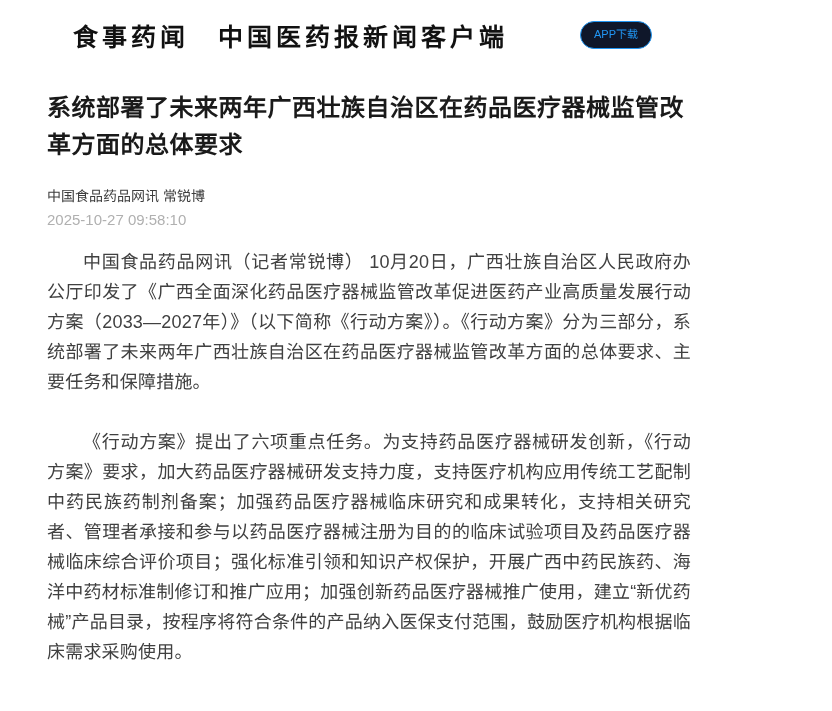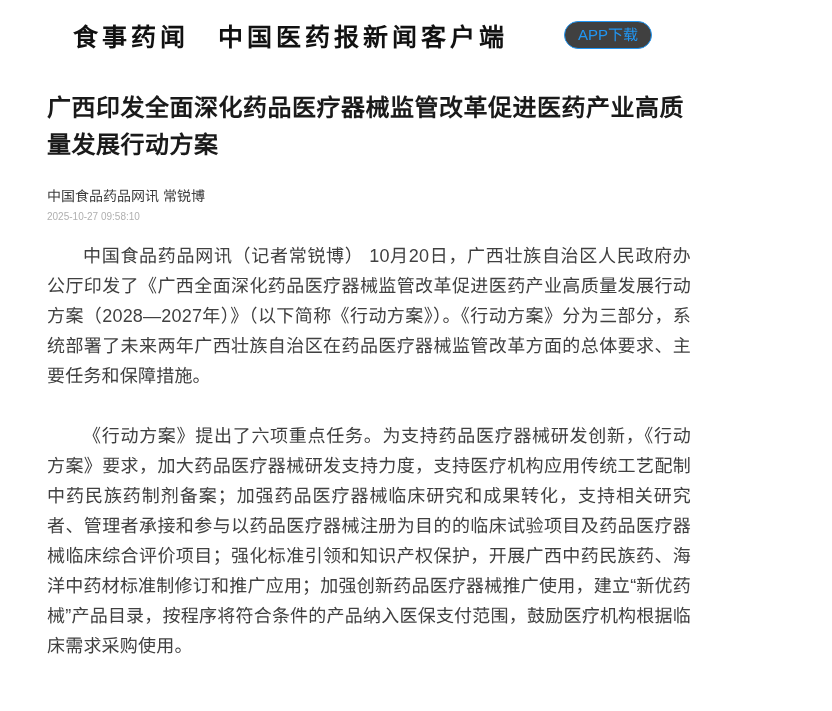--- a/index.html
+++ b/index.html
@@ -35,24 +35,24 @@
     font-family:"DejaVu Serif","Liberation Serif",serif;
     font-size:25px;
     font-weight:600;
     color:#111111;
     letter-spacing:4px;
     white-space:nowrap;
     cursor:pointer;
   }
   .app-btn{
     font-family:"Liberation Sans","DejaVu Sans",sans-serif;
-    font-size:15px;
+    font-size:11px;
     line-height:1;
     color:var(--accent-blue);
-    background:#404040;
+    background:#0f172a;
     border:1.5px solid var(--accent-blue);
     border-radius:15px;
     height:28px;
     padding:0 13px;
     display:inline-flex;
     align-items:center;
     justify-content:center;
     cursor:pointer;
     white-space:nowrap;
   }
@@ -68,21 +68,21 @@
     color:var(--title-color);
     letter-spacing:0.5px;
   }
   .article-source{
     margin-top:22px;
     font-size:14px;
     color:var(--source-color);
   }
   .article-datetime{
     margin-top:6px;
-    font-size:10px;
+    font-size:15px;
     color:var(--muted-color);
   }
   .article-body{
     margin-top:19px;
   }
   .article-body p{
     margin:0 0 30px 0;
     font-size:18px;
     line-height:30px;
     color:var(--body-color);
@@ -95,25 +95,25 @@
 <body>
 
 <div class="page">
 
   <header class="masthead">
     <div class="logo">食事药闻　中国医药报新闻客户端</div>
     <button class="app-btn">APP下载</button>
   </header>
 
   <main class="article">
-    <h1 class="article-title">广西印发全面深化药品医疗器械监管改革促进医药产业高质量发展行动方案</h1>
+    <h1 class="article-title">系统部署了未来两年广西壮族自治区在药品医疗器械监管改革方面的总体要求</h1>
 
     <div class="article-source">中国食品药品网讯 常锐博</div>
 
     <div class="article-datetime">2025-10-27 09:58:10</div>
 
     <div class="article-body">
-      <p>中国食品药品网讯（记者常锐博） 10月20日，广西壮族自治区人民政府办公厅印发了《广西全面深化药品医疗器械监管改革促进医药产业高质量发展行动方案（2028—2027年）》（以下简称《行动方案》）。《行动方案》分为三部分，系统部署了未来两年广西壮族自治区在药品医疗器械监管改革方面的总体要求、主要任务和保障措施。</p>
+      <p>中国食品药品网讯（记者常锐博） 10月20日，广西壮族自治区人民政府办公厅印发了《广西全面深化药品医疗器械监管改革促进医药产业高质量发展行动方案（2033—2027年）》（以下简称《行动方案》）。《行动方案》分为三部分，系统部署了未来两年广西壮族自治区在药品医疗器械监管改革方面的总体要求、主要任务和保障措施。</p>
       <p>《行动方案》提出了六项重点任务。为支持药品医疗器械研发创新，《行动方案》要求，加大药品医疗器械研发支持力度，支持医疗机构应用传统工艺配制中药民族药制剂备案；加强药品医疗器械临床研究和成果转化，支持相关研究者、管理者承接和参与以药品医疗器械注册为目的的临床试验项目及药品医疗器械临床综合评价项目；强化标准引领和知识产权保护，开展广西中药民族药、海洋中药材标准制修订和推广应用；加强创新药品医疗器械推广使用，建立“新优药械”产品目录，按程序将符合条件的产品纳入医保支付范围，鼓励医疗机构根据临床需求采购使用。</p>
     </div>
   </main>
 
 </div>
 
 </body></html>

